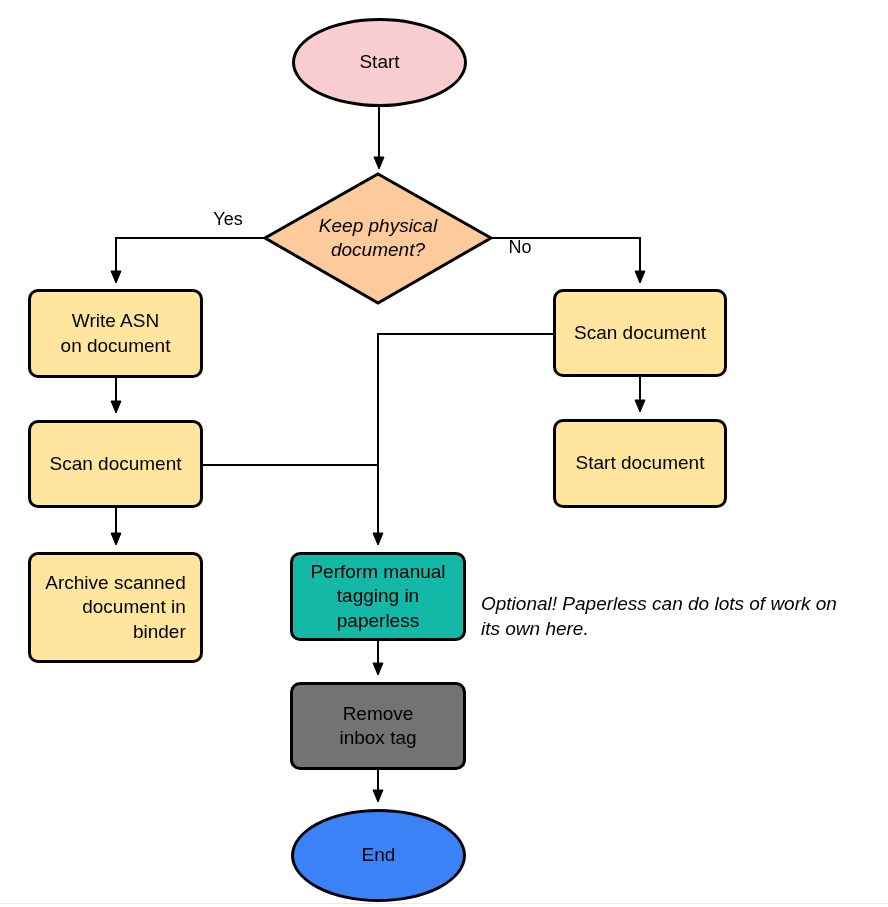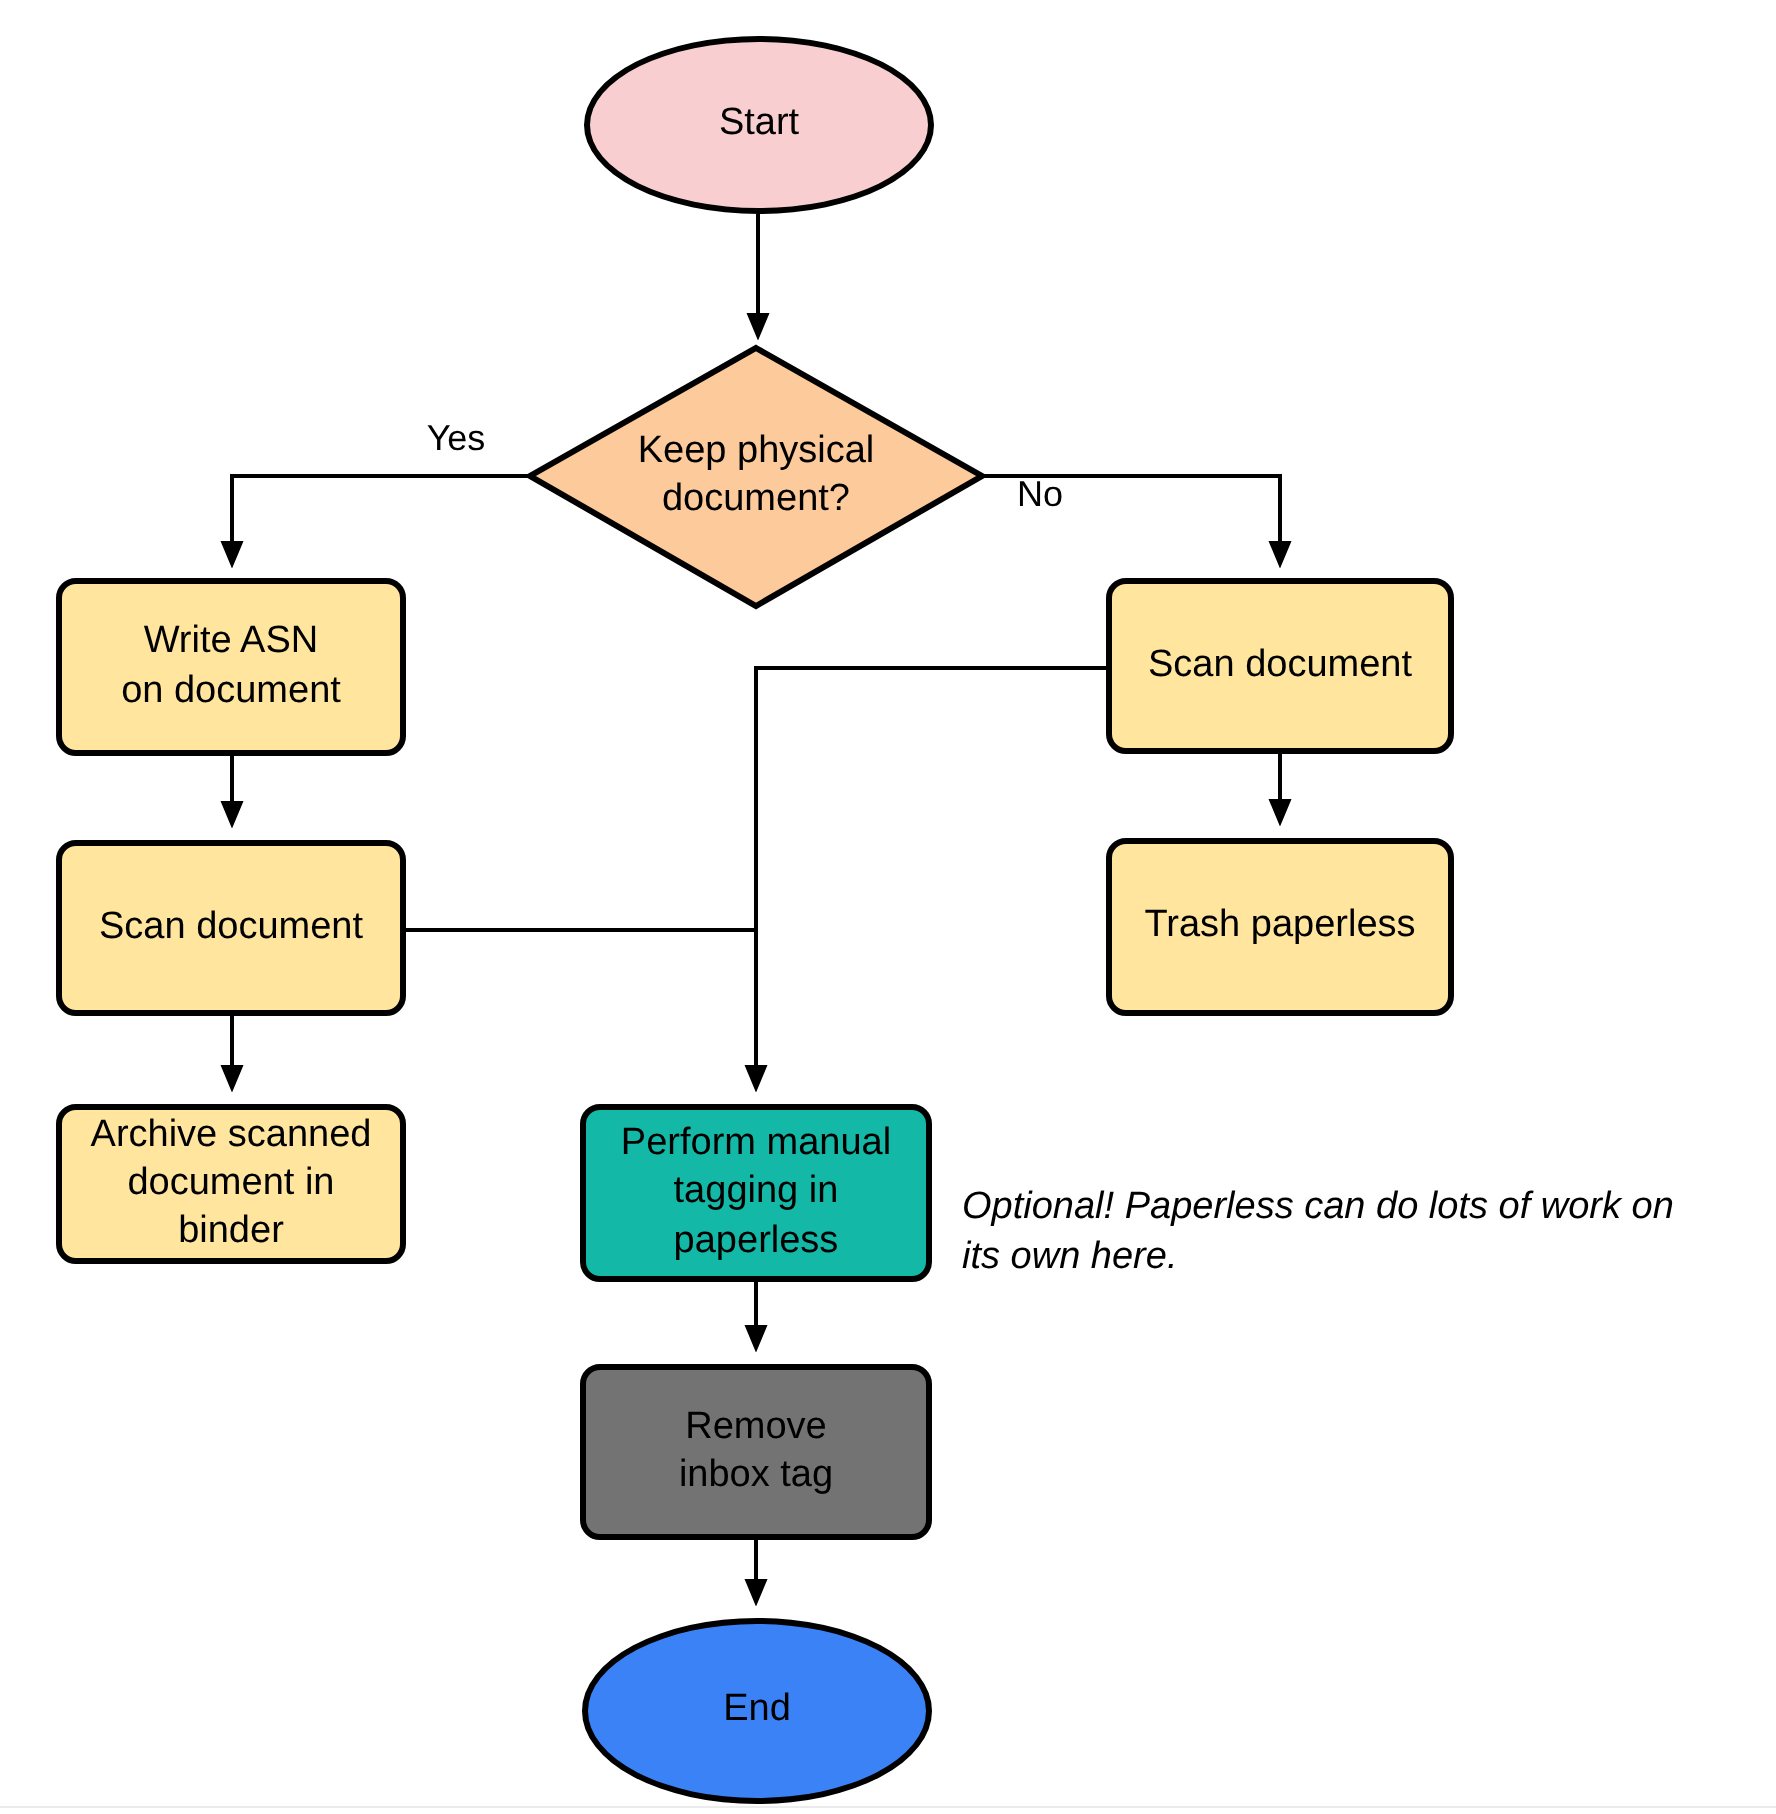--- a/index.html
+++ b/index.html
@@ -25,20 +25,21 @@
     line-height: 1.28;
     color: #000;
     white-space: pre-line;
   }
   .rect { border-radius: 10px; }
   .ellipse { border-radius: 50%; }
   .diamond-label {
     position: absolute;
     border: none;
     background: transparent !important;
+    font-style: italic;
   }
   .edge-label {
     position: absolute;
     font-size: 18px;
     color: #000;
     text-align: center;
   }
   .annotation {
     position: absolute;
     font-size: 19px;
@@ -88,27 +89,27 @@
 
   <div class="edge-label" style="left:202px; top:209px; width:52px;">Yes</div>
 
   <div class="edge-label" style="left:496px; top:209px; width:48px;margin-top:28px;">No</div>
 
   <div class="node rect" style="left: 28px; top: 289px; width: 175px; height: 89px; background-color: rgb(255, 229, 158);">Write ASN
 on document</div>
 
   <div class="node rect" style="left: 28px; top: 420px; width: 175px; height: 88px; background-color: rgb(255, 229, 158);">Scan document</div>
 
-  <div class="node rect" style="left: 28px; top: 552px; width: 175px; height: 80px; background-color: rgb(255, 229, 158);">Archive scanned
+  <div class="node rect" style="left: 28px; top: 552px; width: 175px; height: 111px; background-color: rgb(255, 229, 158); text-align: right;">Archive scanned
 document in
 binder</div>
 
   <div class="node rect" style="left: 553px; top: 289px; width: 174px; height: 88px; background-color: rgb(255, 229, 158);">Scan document</div>
 
-  <div class="node rect" style="left: 553px; top: 419px; width: 174px; height: 89px; background-color: rgb(255, 229, 158);">Trash paperless</div>
+  <div class="node rect" style="left: 553px; top: 419px; width: 174px; height: 89px; background-color: rgb(255, 229, 158);">Start document</div>
 
   <div class="node rect" style="left: 290px; top: 552px; width: 176px; height: 89px; background-color: #14b8a6;">Perform manual
 tagging in
 paperless</div>
 
   <div class="annotation" style="left:481px; top:591px; width:410px;">Optional! Paperless can do lots of work on
 its own here.</div>
 
   <div class="node rect" style="left: 290px; top: 682px; width: 176px; height: 88px; background-color: #737373;">Remove
 inbox tag</div>

